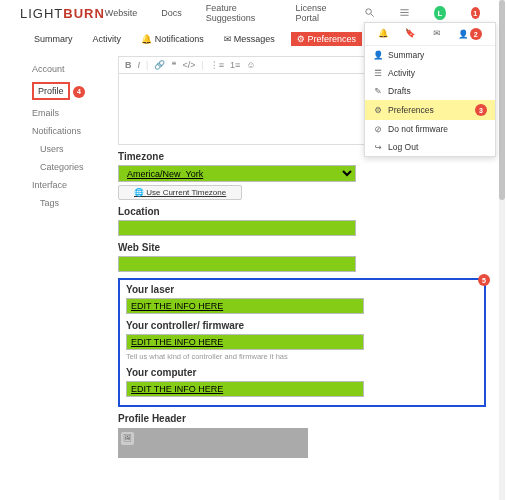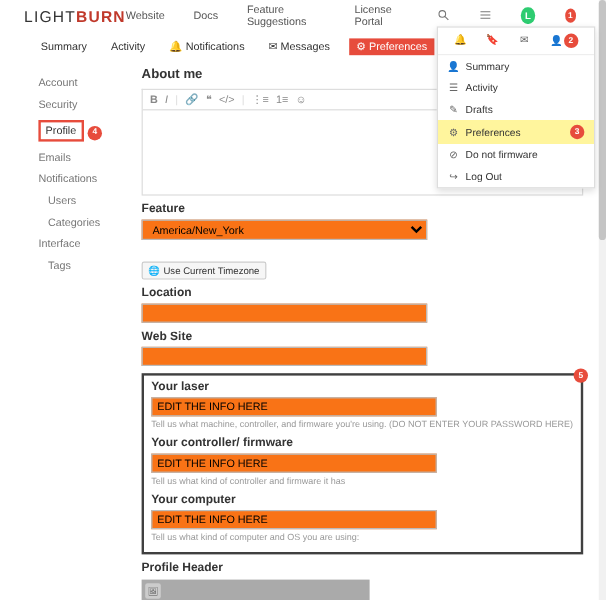--- a/index.html
+++ b/index.html
@@ -18,24 +18,24 @@
   .sidebar { width: 78px; padding-top: 10px; font-size: 9px; color: #777; }
   .sidebar .item { padding: 4px 2px; cursor: pointer; }
   .sidebar .sub { padding-left: 10px; }
   .sidebar .profile-box { border: 2px solid #e74c3c; display: inline-block; padding: 2px 4px; color: #333; position: relative; }
   .main { flex: 1; padding: 6px 0 0 10px; }
   h3 { font-size: 11px; font-weight: bold; margin-bottom: 6px; }
   .toolbar { border: 1px solid #ddd; border-bottom: none; padding: 3px 6px; display: flex; gap: 6px; font-size: 9px; color: #888; align-items: center; }
   .toolbar span { cursor: pointer; }
   .editor { border: 1px solid #ddd; height: 72px; }
   .field-label { font-size: 10px; font-weight: bold; margin: 6px 0 3px; }
-  select, input[type=text] { width: 238px; border: 1px solid #bbb; font-size: 9px; padding: 0 4px; height: 16px; background: #f97316; }
+  select, input[type=text] { width: 238px; border: 1px solid #bbb; font-size: 9px; padding: 0 4px; height: 16px; background: #84cc16; text-decoration: underline; }
   select { width: 238px; height: 17px; }
-  .tzbtn { display: inline-block; border: 1px solid #ccc; background: #f6f6f6; font-size: 8px; padding: 2px 5px; margin-top: 18px; cursor: pointer; border-radius: 2px; }
-  .redbox { border: 2px solid #404040; padding: 4px 6px 8px; margin-top: 6px; position: relative; }
+  .tzbtn { display: inline-block; border: 1px solid #ccc; background: #f6f6f6; font-size: 8px; padding: 2px 15px; margin-top: 3px; cursor: pointer; border-radius: 2px; text-decoration: underline; }
+  .redbox { border: 2px solid #1d4ed8; padding: 4px 6px 8px; margin-top: 6px; position: relative; }
   .hint { font-size: 7.5px; color: #999; margin-top: 2px; line-height: 1.2; }
   .dropdown { position: absolute; top: 22px; right: 10px; width: 132px; background: #fff; border: 1px solid #ddd; box-shadow: 0 2px 6px rgba(0,0,0,.15); z-index: 9; font-size: 8.5px; }
   .dropdown .drow { display: flex; justify-content: space-around; padding: 5px; border-bottom: 1px solid #eee; }
   .dropdown .ditem { padding: 4px 8px; display: flex; align-items: center; gap: 5px; cursor: pointer; }
   .dropdown .ditem.hl { background: #fff59d; }
   .profile-header-box { width: 190px; height: 30px; background: #aaa; margin-top: 4px; padding: 3px; }
   .ph-btn { width: 13px; height: 13px; background: #ccc; border-radius: 2px; display: inline-flex; align-items: center; justify-content: center; font-size: 7px; color: #555; }
   .scrollbar { position: absolute; right: 1px; top: 0; width: 6px; height: 500px; background: #f1f1f1; }
   .scrollthumb { position: absolute; right: 1px; top: 0; width: 6px; height: 200px; background: #c4c4c4; border-radius: 3px; }
   svg { width: 11px; height: 11px; stroke: #777; stroke-width: 2; fill: none; }
@@ -109,69 +109,65 @@
   <span class="tab">Activity</span>
   <span class="tab">🔔 <span>Notifications</span></span>
   <span class="tab">✉ <span>Messages</span></span>
   <span class="tab pref">⚙ <span>Preferences</span></span>
 </div>
 
 <div class="content">
 
   <div class="sidebar">
     <div class="item">Account</div>
-    <div class="item">Security</div>
     <div class="item"><span class="profile-box"><span>Profile</span></span> <span class="marker">4</span></div>
     <div class="item">Emails</div>
     <div class="item">Notifications</div>
     <div class="item sub">Users</div>
     <div class="item sub">Categories</div>
     <div class="item">Interface</div>
     <div class="item sub">Tags</div>
   </div>
 
   <div class="main">
-    <h3>About me</h3>
     <div class="toolbar">
       <span><b>B</b></span>
       <span><i>I</i></span>
       <span style="color:#ddd">|</span>
       <span>🔗</span>
       <span>❝</span>
       <span>&lt;/&gt;</span>
       <span style="color:#ddd">|</span>
       <span>⋮≡</span>
       <span>1≡</span>
       <span>☺</span>
     </div>
     <div class="editor"></div>
 
-    <div class="field-label">Feature</div>
+    <div class="field-label">Timezone</div>
     <select><option>America/New_York</option></select><br>
     <span class="tzbtn">🌐 <span>Use Current Timezone</span></span>
 
     <div class="field-label">Location</div>
     <input type="text" style="">
 
     <div class="field-label">Web Site</div>
     <input type="text" style="">
 
     <div class="redbox">
       <span class="marker" style="position:absolute;top:-6px;right:-6px">5</span>
       <div class="field-label" style="margin-top:0">Your laser</div>
       <input type="text" value="EDIT THE INFO HERE" style="">
-      <div class="hint">Tell us what machine, controller, and firmware you're using. (DO NOT ENTER YOUR PASSWORD HERE)</div>
 
       <div class="field-label">Your controller/ firmware</div>
       <input type="text" value="EDIT THE INFO HERE" style="">
       <div class="hint">Tell us what kind of controller and firmware it has</div>
 
       <div class="field-label">Your computer</div>
       <input type="text" value="EDIT THE INFO HERE" style="">
-      <div class="hint">Tell us what kind of computer and OS you are using:</div>
     </div>
 
     <div class="field-label">Profile Header</div>
     <div class="profile-header-box">
       <span class="ph-btn">🖼</span>
     </div>
   </div>
 </div>
 
 <div class="scrollbar"></div>

